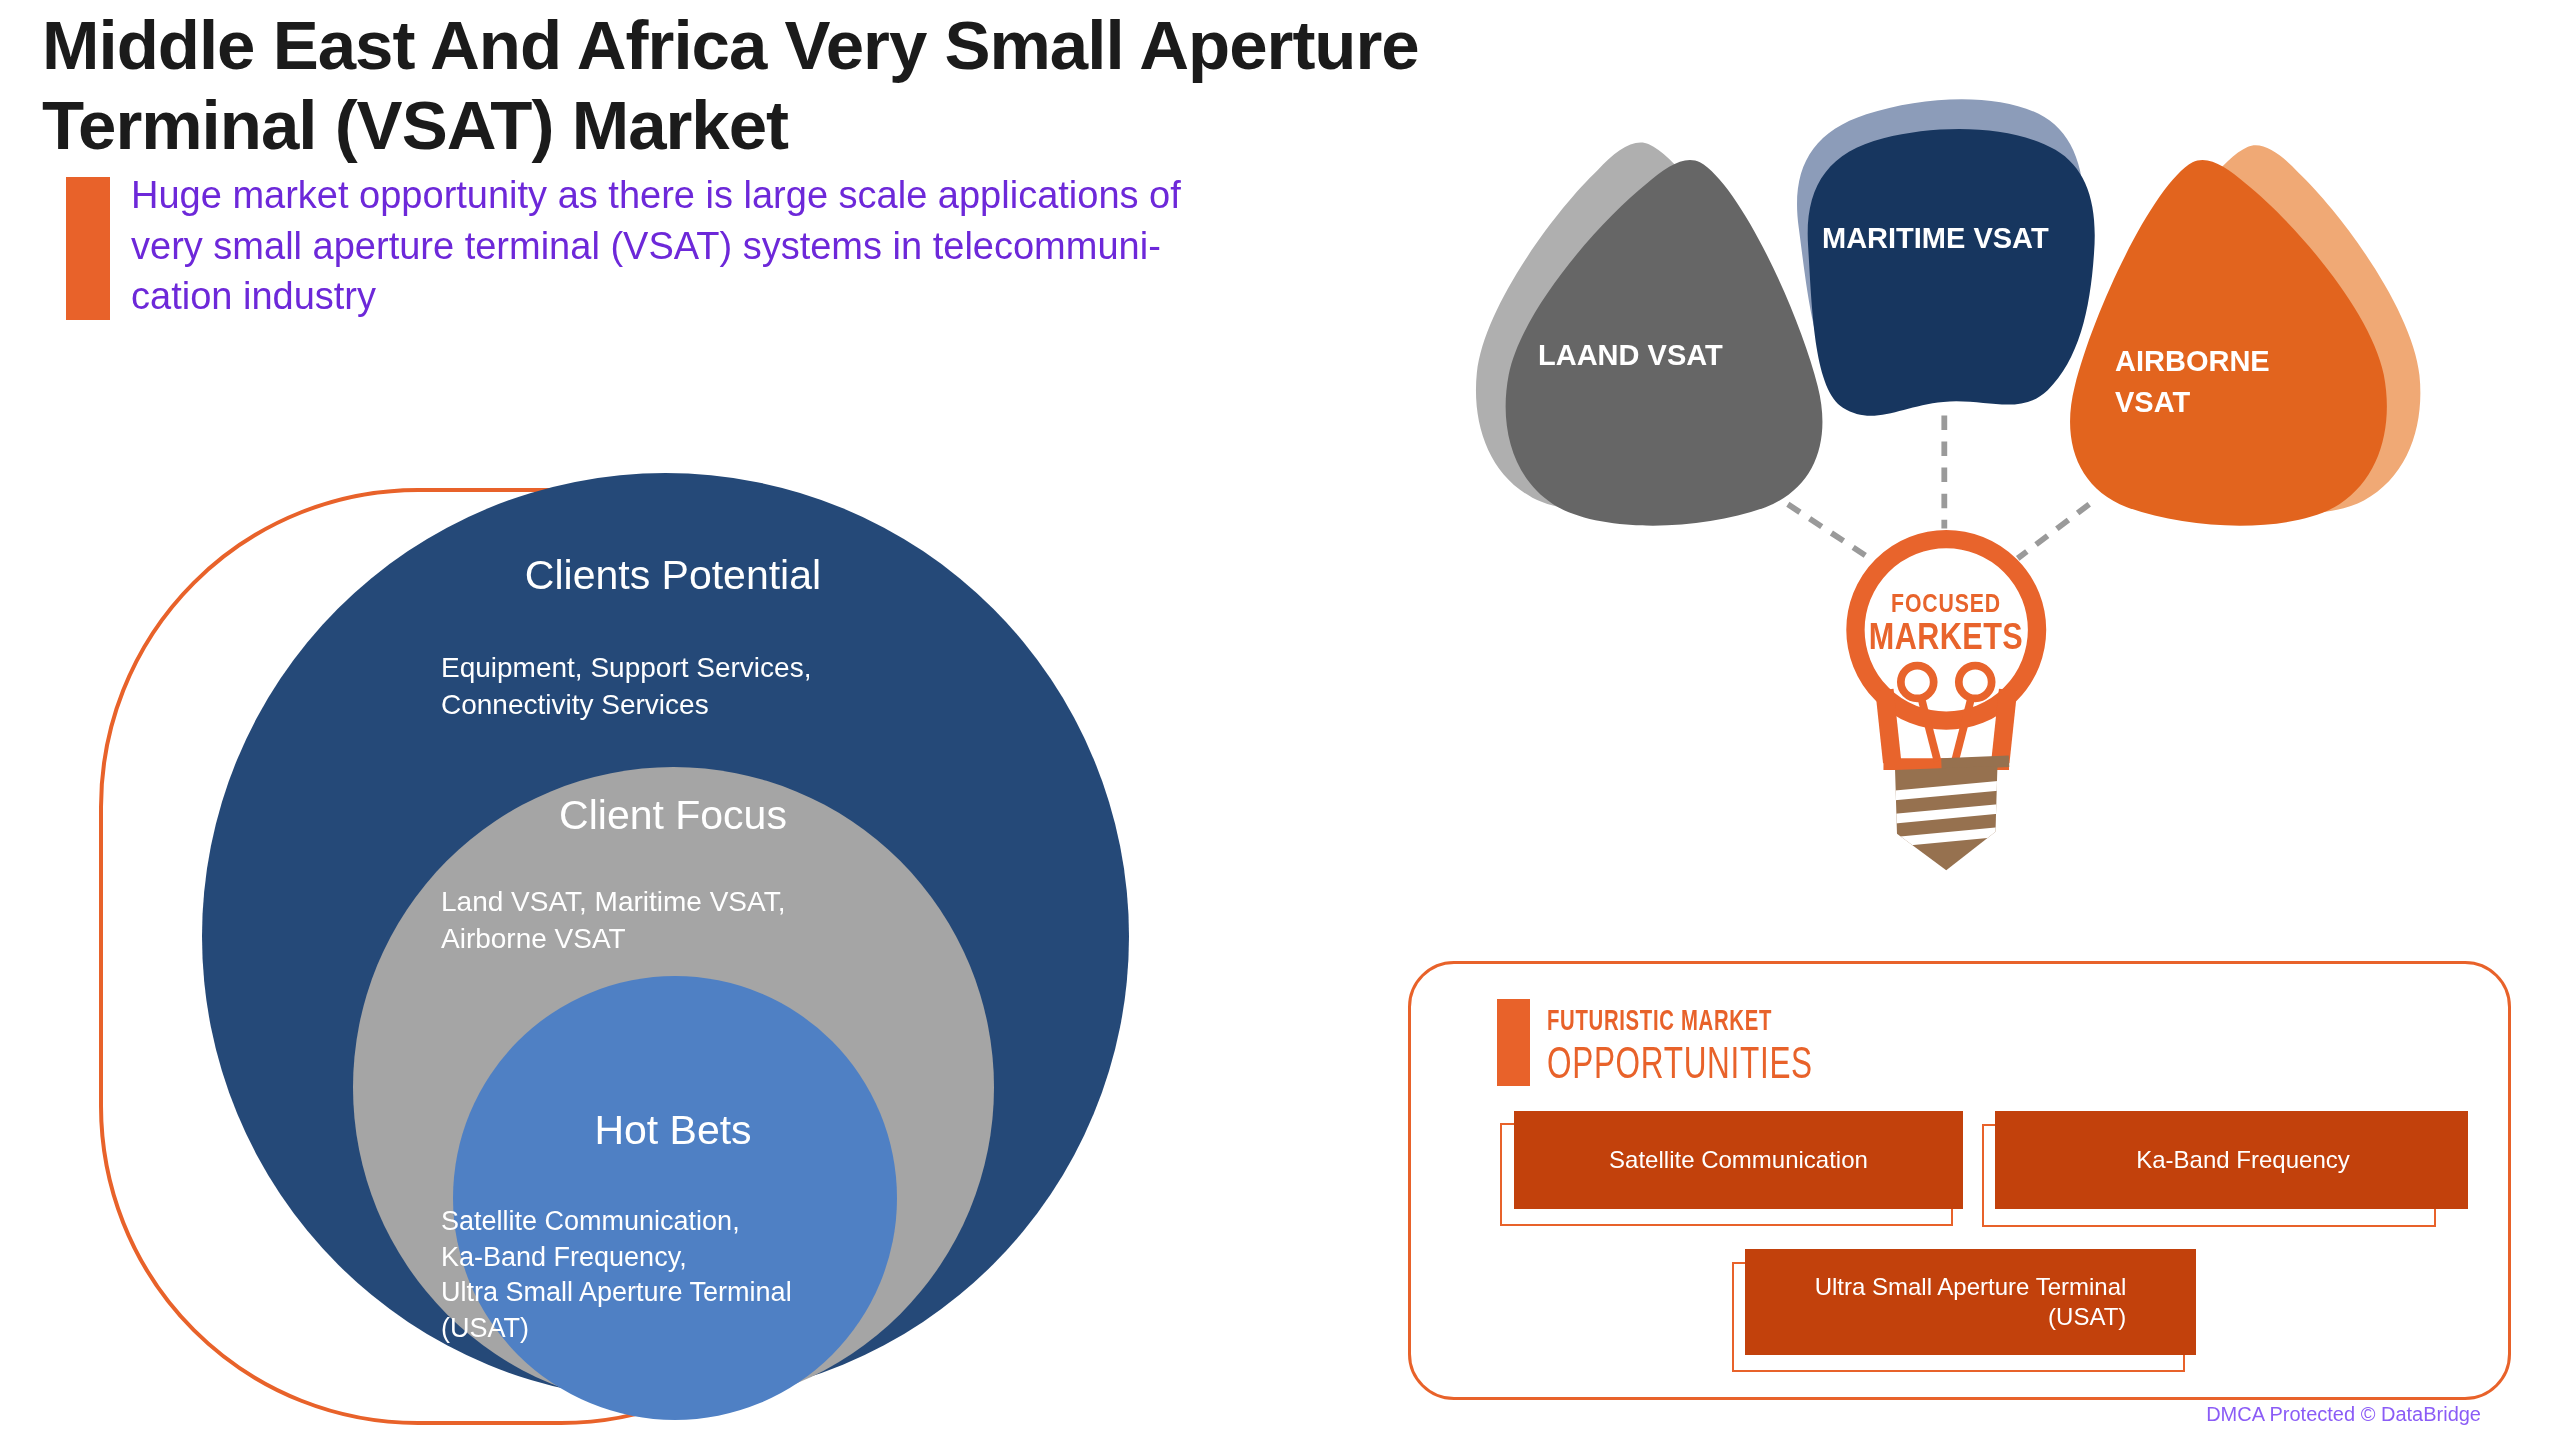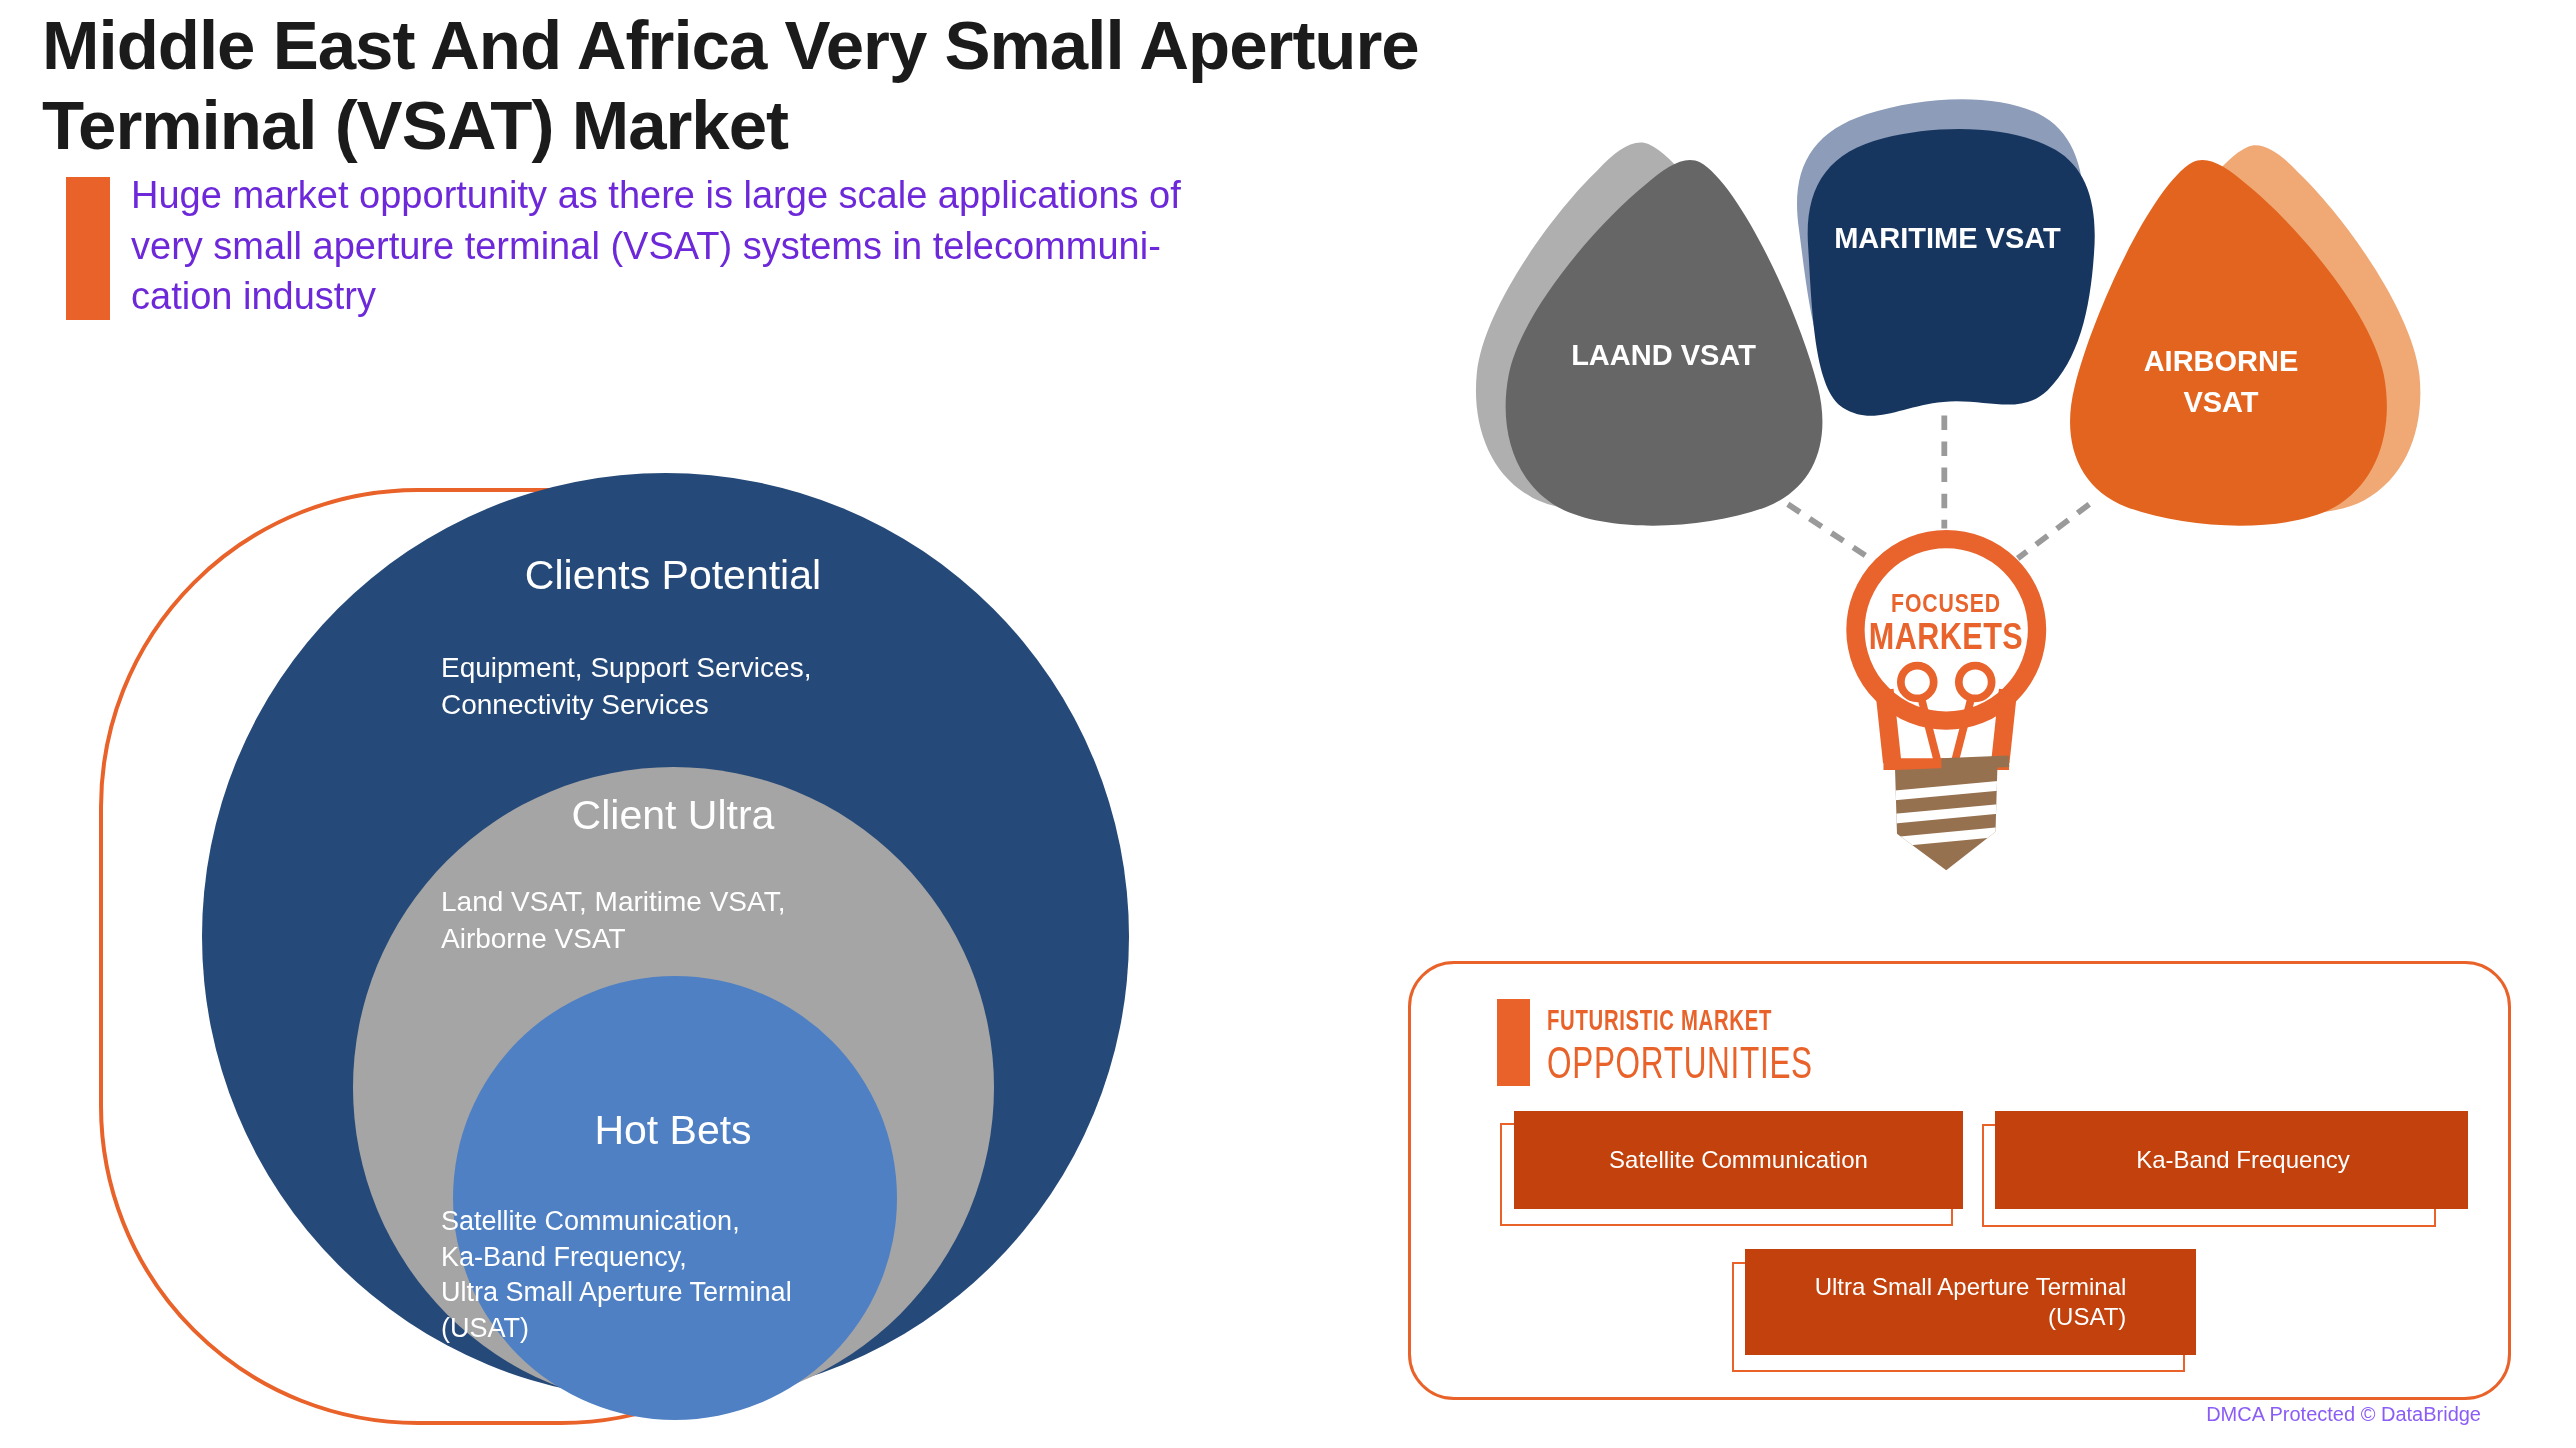--- a/index.html
+++ b/index.html
@@ -6,21 +6,21 @@
   .canvas{position:relative;width:2544px;height:1449px;background:#ffffff;overflow:hidden;
           font-family:"Liberation Sans","DejaVu Sans",sans-serif;}
   .abs{position:absolute;}
   .pre{white-space:pre-line;}
   .page-title{font-size:69px;font-weight:700;color:#1b1b1b;line-height:1.16;letter-spacing:-1px;}
   .subtitle{font-size:38px;color:#6d28d9;line-height:1.33;}
   .accent-bar{background:#E8622A;}
   .circle{border-radius:50%;}
   .ring-title{font-size:41px;color:#ffffff;text-align:center;}
   .ring-items{font-size:28px;color:#ffffff;line-height:1.32;margin-top:24px;}
-  .petal-label{font-size:29px;font-weight:700;color:#ffffff;text-align:center;line-height:1.4;}
+  .petal-label{font-size:29px;font-weight:700;color:#ffffff;text-align:left;line-height:1.4;}
   .bulb-text{color:#E8642C;text-align:center;transform:scaleX(.85);transform-origin:center;}
   .bulb-line1{font-size:25px;font-weight:700;letter-spacing:1px;}
   .bulb-line2{font-size:36px;font-weight:700;letter-spacing:0.5px;margin-top:-1.9px;}
   .opp-box{background:#c2410c;display:flex;align-items:center;justify-content:center;
            color:#ffffff;font-size:24px;text-align:right;line-height:1.25;}
   .opp-outline{border:2.9px solid #E8622A;}
   .opp-frame{border:3.9px solid #E8622A;border-radius:46px;}
   .opp-heading{transform:scaleX(.7);transform-origin:left top;color:#E8622A;}
   .opp-h1{font-size:29px;font-weight:700;letter-spacing:1px;line-height:35px;}
   .opp-h2{font-size:45px;font-weight:400;letter-spacing:1px;line-height:50px;}
@@ -43,21 +43,21 @@
   <div class="abs" style="left:99px;top:488px;width:773px;height:929px;border:4.8px solid #E8622A;border-radius:319px;"></div>
 
   <div class="abs circle" style="left:202px;top:473px;width:927px;height:927px;background:#254978;"></div>
   <div class="abs circle" style="left:353px;top:767px;width:641px;height:641px;background:#A5A5A5;"></div>
   <div class="abs circle" style="left:453px;top:976px;width:444px;height:444px;background:#4F80C4;"></div>
 
   <div class="abs ring-title" style="left:441px;top:552px;width:464px;">Clients Potential</div>
   <div class="abs ring-items pre" style="left:441px;top:626px;width:464px;">Equipment, Support Services,
 Connectivity Services</div>
 
-  <div class="abs ring-title" style="left:441px;top:792px;width:464px;">Client Ultra</div>
+  <div class="abs ring-title" style="left:441px;top:792px;width:464px;">Client Focus</div>
   <div class="abs ring-items pre" style="left:441px;top:860px;width:464px;">Land VSAT, Maritime VSAT,
 Airborne VSAT</div>
 
   <div class="abs ring-title" style="left:441px;top:1107px;width:464px;">Hot Bets</div>
   <div class="abs ring-items pre" style="left:441px;top:1180px;width:464px;font-size:27px;">Satellite Communication,
 Ka-Band Frequency,
 Ultra Small Aperture Terminal
 (USAT)</div>
 
   <svg class="abs" style="left:0;top:0;" width="2576" height="1449" viewBox="0 0 2667 1500">

